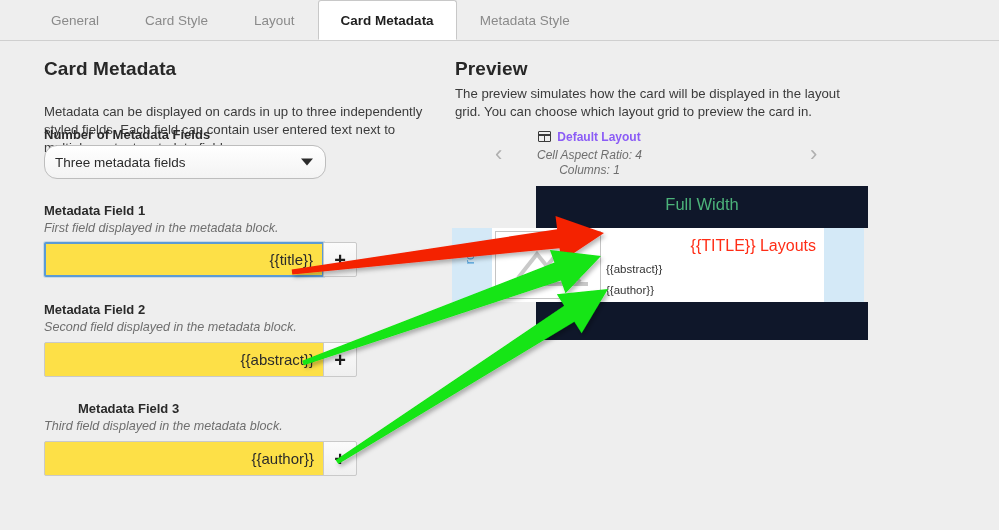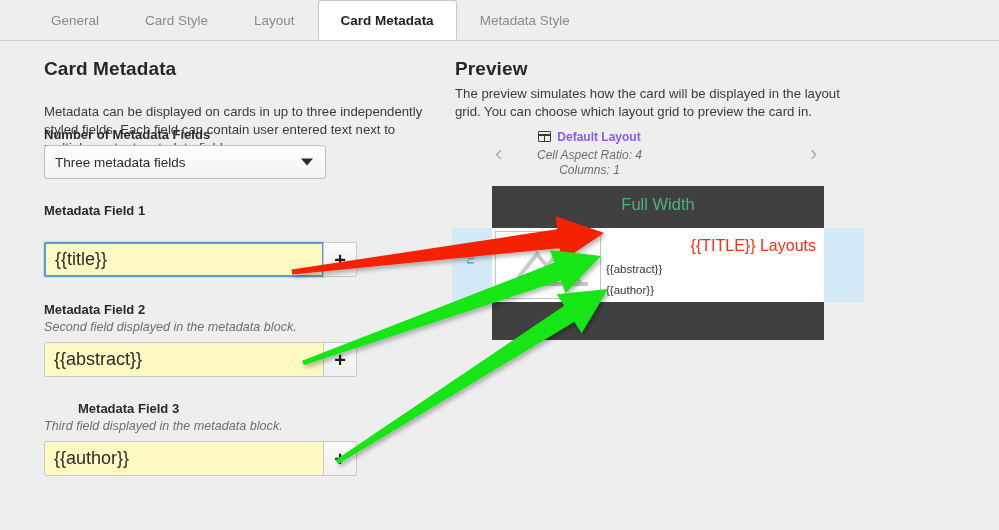--- a/index.html
+++ b/index.html
@@ -59,43 +59,44 @@
   }
   .fieldhint{
     position:absolute;font-size:12.6px;font-style:italic;color:#6f6f6f;
   }
 
   .select{
     position:absolute;
     box-sizing:border-box;
     background:linear-gradient(#ffffff,#f3f3f3);
     border:1px solid #bdbdbd;
-    border-radius:3px;
+    border-radius:13px;
     font-size:13.5px;color:#2b2b2b;
     display:flex;align-items:center;
     padding:0 10px;
     cursor:pointer;
   }
   .select .caret{
     position:absolute;right:12px;top:50%;transform:translateY(-50%);
     width:0;height:0;border-left:6px solid transparent;border-right:6px solid transparent;
     border-top:7px solid #2b2b2b;
   }
 
   .inputwrap{position:absolute;display:flex;align-items:stretch;}
   .txt{
     box-sizing:border-box;
     width:280px;height:35px;
-    background:#fef9c3;
+    background:#fde047;
     border:1px solid #c9c9c9;
     border-radius:2px 0 0 2px;
     font-family:"Liberation Sans", sans-serif;
-    font-size:18px;color:#2b2b2b;
+    font-size:15px;color:#2b2b2b;
     padding:0 9px;
     outline:none;
+    text-align:right;
   }
   .txt.focused{
     border:2px solid #5b9bd5;
     box-shadow:0 0 0 1px rgba(91,155,213,.25);
   }
   .addbtn{
     box-sizing:border-box;
     width:34px;height:35px;margin-left:-1px;
     background:linear-gradient(#fbfbfb,#efefef);
     border:1px solid #c9c9c9;
@@ -128,21 +129,21 @@
   .layouticon:after{
     content:"";position:absolute;top:2.4px;bottom:-0.5px;left:4.2px;width:1.6px;background:#3a3a3a;
   }
   .layoutmeta{
     position:absolute;width:569px;text-align:center;
     font-size:12px;font-style:italic;color:#6e6e6e;line-height:15px;
   }
 
   
   .previewstage{position:absolute;left:0;top:0;width:569px;height:260px;}
-  .greenband{position:absolute;background:#404040;}
+  .greenband{position:absolute;background:#0f172a;margin-left:44px;}
   .fullwidthlabel{
     position:absolute;width:100%;text-align:center;
     font-size:16.5px;color:#4cb37a;
   }
   .rowband{position:absolute;background:#d4e9f7;}
   .rowlabel{
     position:absolute;
     font-size:12.5px;color:#4a9edb;
     transform:rotate(180deg);
     writing-mode:vertical-rl;
@@ -198,20 +199,21 @@
     <p class="desc" style="left:44px;top:62px;width:382px;">Metadata can be displayed on cards in up to three independently styled fields. Each field can contain user entered text next to multiple content metadata fields.</p>
 
     <div class="fieldlabel" style="left:44px;top:86px;text-align:center;">Number of Metadata Fields</div>
 
     <div class="select" style="left:44px;top:104px;width:282px;height:34px;">
       <span>Three metadata fields</span>
       <span class="caret"></span>
     </div>
 
     <div class="fieldlabel" style="left:44px;top:162px;">Metadata Field 1</div>
+    <div class="fieldhint" style="left:44px;top:180px;">First field displayed in the metadata block.</div>
     <div class="inputwrap" style="left:44px;top:201px;">
       <input class="txt focused" type="text" value="{{title}}" style="">
       <div class="addbtn">+</div>
     </div>
 
     <div class="fieldlabel" style="left:44px;top:261px;">Metadata Field 2</div>
     <div class="fieldhint" style="left:44px;top:279px;">Second field displayed in the metadata block.</div>
     <div class="inputwrap" style="left:44px;top:301px;">
       <input class="txt" type="text" value="{{abstract}}" style="">
       <div class="addbtn">+</div>

